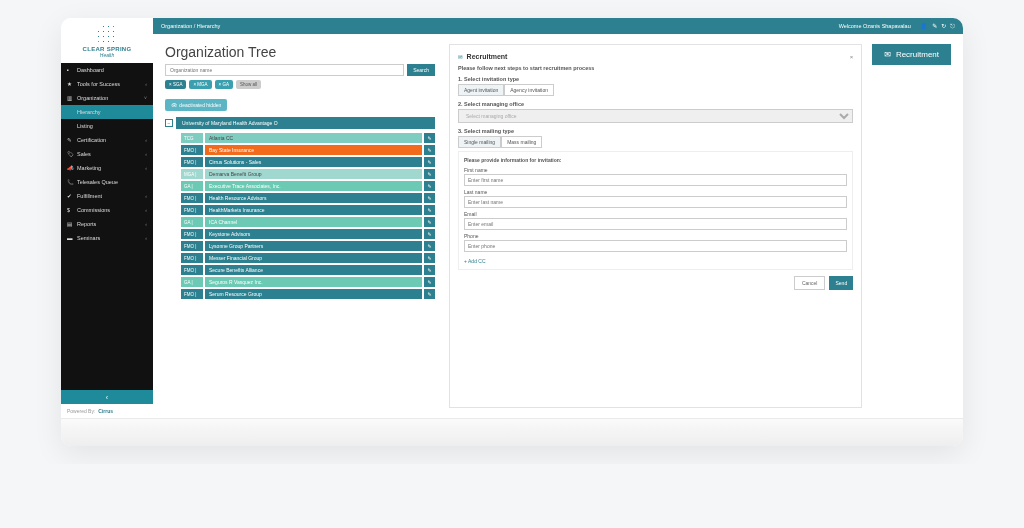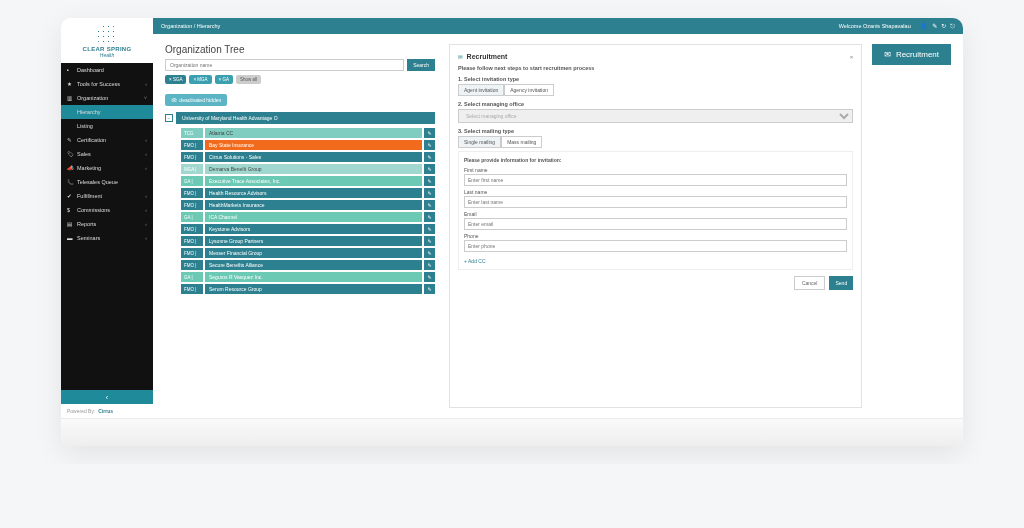--- a/index.html
+++ b/index.html
@@ -22,21 +22,21 @@
   .powered{ font-size:5px;color:#999;padding:4px 6px;display:flex;align-items:center;gap:3px;}
   .powered .plogo{color:#2d7f8f;font-weight:700;}
   
   .main{ flex:1; display:flex; flex-direction:column; }
   .topbar{ background:#2d808f; height:16px; color:#fff; font-size:5.5px; display:flex; align-items:center; padding:0 8px;}
   .topbar .crumb{flex:1;}
   .topbar .right{display:flex;gap:6px;align-items:center;}
   .topbar .ic{font-size:6px;}
   .content{ flex:1; padding:10px 12px; display:flex; gap:14px; overflow:hidden;}
   .left-col{ width:270px;}
-  h2.title{ font-size:10px; font-weight:400; color:#444; margin-bottom:4px;}
+  h2.title{ font-size:14px; font-weight:400; color:#444; margin-bottom:4px;}
   .searchrow{display:flex;gap:3px;margin-bottom:4px;}
   .searchrow input{flex:1;border:1px solid #ccc;font-size:5px;padding:2px 4px;color:#aaa;}
   .btn{ background:#2d808f;color:#fff;border:none;font-size:5px;padding:3px 6px;cursor:pointer;}
   .filter-row{display:flex;gap:3px;margin-bottom:4px;}
   .pill{font-size:4.5px;padding:2px 4px;color:#fff;border-radius:2px;cursor:pointer;}
   .pill.teal{background:#2d808f;} .pill.teal2{background:#3aa0b0;}
   .pill.grey{background:#ccc;color:#555;}
   .deact{background:#5bb5c4;color:#fff;font-size:5px;padding:3px 6px;border-radius:2px;display:inline-flex;align-items:center;gap:2px;margin-bottom:6px;}
   .tree-root{display:flex;align-items:center;gap:3px;margin-bottom:4px;}
   .tree-root .box{width:8px;height:8px;border:1px solid #2d808f;display:flex;align-items:center;justify-content:center;font-size:5px;color:#2d808f;}

